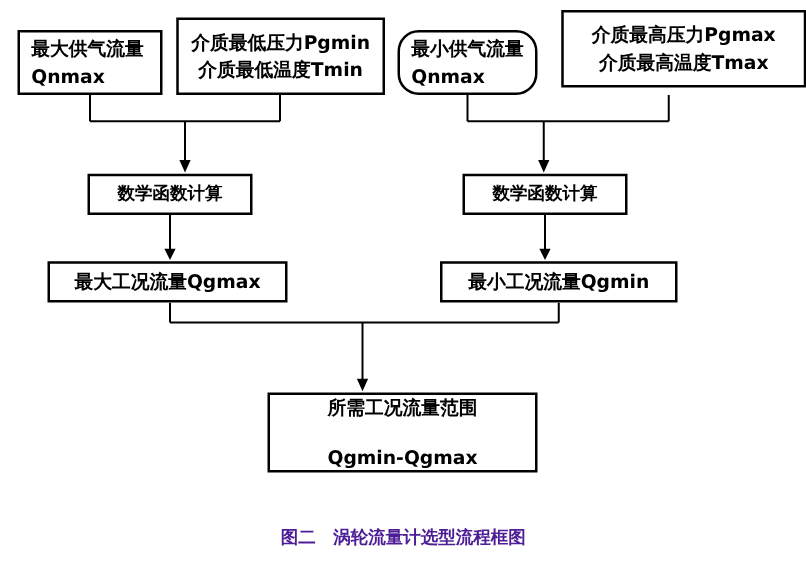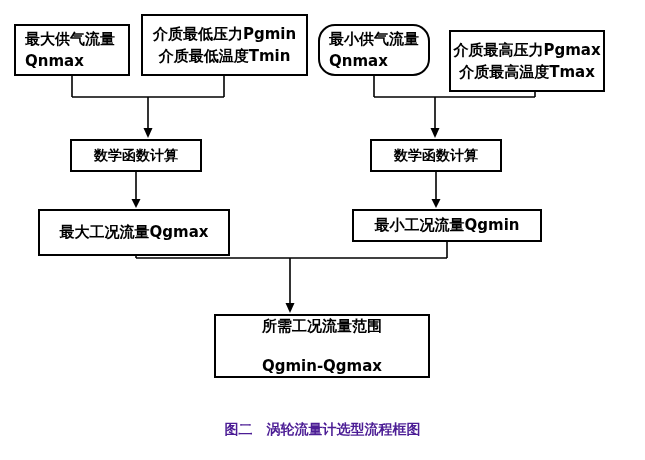--- a/index.html
+++ b/index.html
@@ -29,24 +29,24 @@
     justify-content: center;
     font-weight: bold;
     font-size: 15px;
     line-height: 1.5;
   }
   .box.center { align-items: center; text-align: left; }
   .box.leftpad { align-items: flex-start; padding-left: 9px; padding-right: 4px; text-align: left; }
   #b-qnmax      { left: 14px;  top: 24px;  width: 116px; height: 52px; }
   #b-pgmin-tmax { left: 141px; top: 14px;  width: 167px; height: 62px; }
   #b-qnmin      { left: 318px; top: 24px;  width: 112px; height: 52px; border-radius: 17px; }
-  #b-pgmax-tmin { left: 449px; top: 30px;  width: 156px; height: 62px; }
+  #b-pgmax-tmin { left: 449px; top: 8px;  width: 196px; height: 62px; }
   #b-calc-left  { left: 70px;  top: 139px; width: 132px; height: 33px; font-size: 14px; }
   #b-calc-right { left: 370px; top: 139px; width: 132px; height: 33px; font-size: 14px; }
-  #b-qgmax      { left: 38px;  top: 209px; width: 192px; height: 47px; font-size: 15px; }
+  #b-qgmax      { left: 38px;  top: 209px; width: 192px; height: 33px; font-size: 15px; }
   #b-qgmin      { left: 352px; top: 209px; width: 190px; height: 33px; font-size: 15px; }
   #b-final      { left: 214px; top: 314px; width: 216px; height: 64px; gap: 17px; }
   .caption {
     position: absolute;
     left: 0; right: 0;
     top: 421px;
     text-align: center;
     font-weight: bold;
     font-size: 14px;
     color: #4c1d95;

